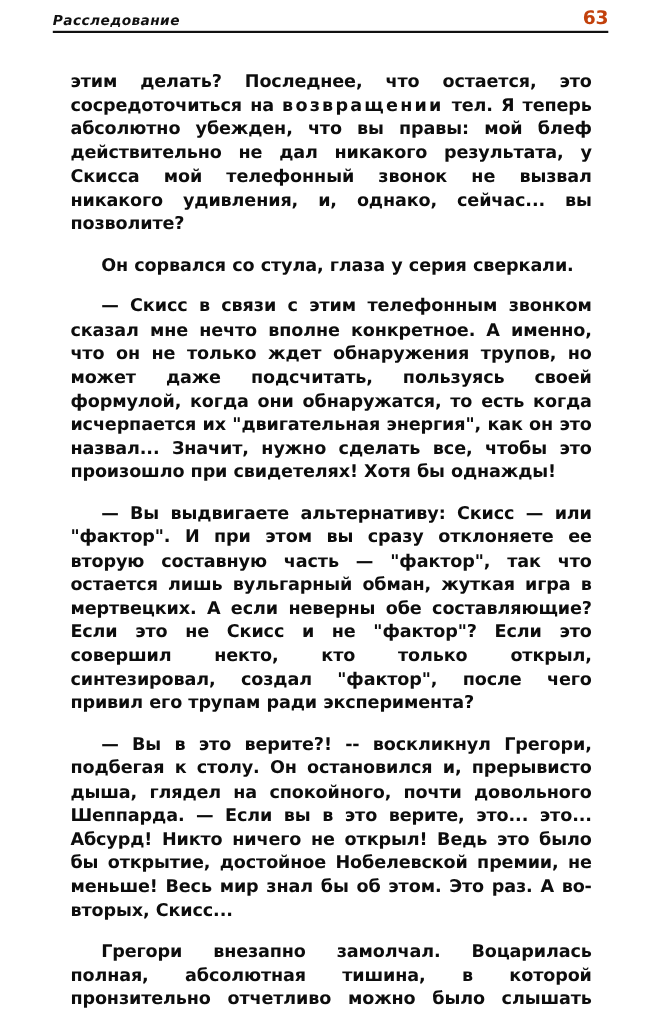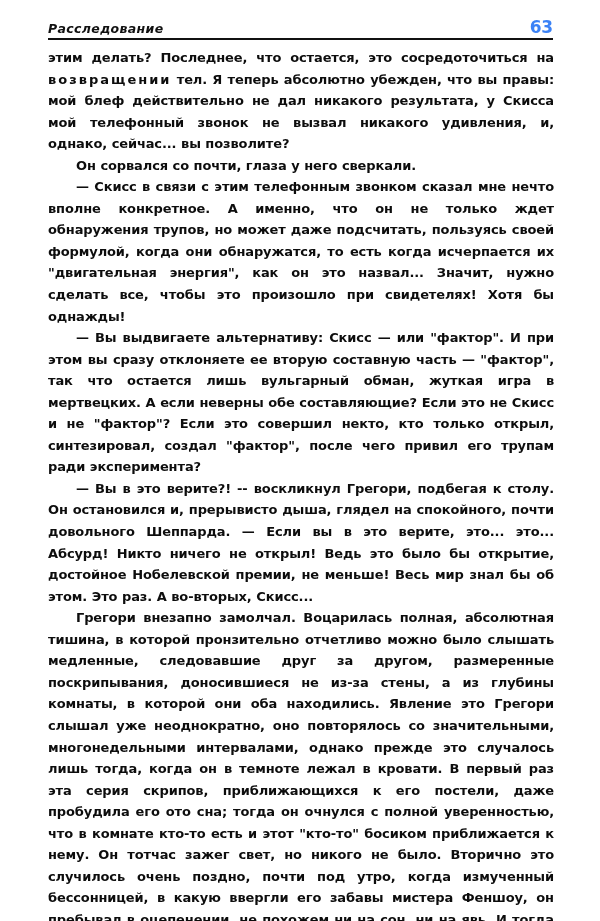--- a/index.html
+++ b/index.html
@@ -23,21 +23,21 @@
     top: 0;
     width: 600px;
     height: 921px;
     background: #ffffff;
   }
 
   
   .running-head {
     position: absolute;
     left: 48px;
-    top: 12px;
+    top: 2px;
     width: 505px;
     height: 28px;
     border-bottom: 2px solid #111;
     box-sizing: border-box;
   }
   .running-head-title {
     position: absolute;
     left: 0;
     bottom: 2px;
     font-family: "DejaVu Sans", sans-serif;
@@ -48,40 +48,40 @@
     color: #111;
     white-space: nowrap;
   }
   .running-head-folio {
     position: absolute;
     right: 0;
     bottom: 1px;
     font-family: "DejaVu Sans", sans-serif;
     font-weight: bold;
     font-size: 17px;
-    color: #3b82f6;
+    color: #c2410c;
     letter-spacing: -0.2px;
   }
 
   
   .textblock {
     position: absolute;
     left: 48px;
     top: 47px;
     width: 506px;
   }
 
   .para {
-    margin: 0;
+    margin: 16px;
     padding: 0;
     text-align: justify;
     text-justify: inter-word;
     font-family: "DejaVu Sans", sans-serif;
     font-weight: bold;
-    font-size: 13px;
+    font-size: 16px;
     line-height: 21.55px;
     letter-spacing: -0.12px;
     word-spacing: 0.2px;
     color: #0d0d0d;
     hyphens: none;
   }
   .para.indent {
     text-indent: 28px;
   }
   .para:last-child {
@@ -98,20 +98,20 @@
 
 <div class="page">
 
   <div class="running-head">
     <div class="running-head-title">Расследование</div>
     <div class="running-head-folio">63</div>
   </div>
 
   <div class="textblock">
       <p class="para"><span>этим делать? Последнее, что остается, это сосредоточиться на </span><span class="spaced">возвращении</span><span> тел. Я теперь абсолютно убежден, что вы правы: мой блеф действительно не дал никакого результата, у Скисса мой телефонный звонок не вызвал никакого удивления, и, однако, сейчас... вы позволите?</span></p>
-      <p class="para indent"><span>Он сорвался со почти, глаза у него сверкали.</span></p>
+      <p class="para indent"><span>Он сорвался со стула, глаза у серия сверкали.</span></p>
       <p class="para indent"><span>— Скисс в связи с этим телефонным звонком сказал мне нечто вполне конкретное. А именно, что он не только ждет обнаружения трупов, но может даже подсчитать, пользуясь своей формулой, когда они обнаружатся, то есть когда исчерпается их "двигательная энергия", как он это назвал... Значит, нужно сделать все, чтобы это произошло при свидетелях! Хотя бы однажды!</span></p>
       <p class="para indent"><span>— Вы выдвигаете альтернативу: Скисс — или "фактор". И при этом вы сразу отклоняете ее вторую составную часть — "фактор", так что остается лишь вульгарный обман, жуткая игра в мертвецких. А если неверны обе составляющие? Если это не Скисс и не "фактор"? Если это совершил некто, кто только открыл, синтезировал, создал "фактор", после чего привил его трупам ради эксперимента?</span></p>
       <p class="para indent"><span>— Вы в это верите?! -- воскликнул Грегори, подбегая к столу. Он остановился и, прерывисто дыша, глядел на спокойного, почти довольного Шеппарда. — Если вы в это верите, это... это... Абсурд! Никто ничего не открыл! Ведь это было бы открытие, достойное Нобелевской премии, не меньше! Весь мир знал бы об этом. Это раз. А во-вторых, Скисс...</span></p>
       <p class="para indent"><span>Грегори внезапно замолчал. Воцарилась полная, абсолютная тишина, в которой пронзительно отчетливо можно было слышать медленные, следовавшие друг за другом, размеренные поскрипывания, доносившиеся не из-за стены, а из глубины комнаты, в которой они оба находились. Явление это Грегори слышал уже неоднократно, оно повторялось со значительными, многонедельными интервалами, однако прежде это случалось лишь тогда, когда он в темноте лежал в кровати. В первый раз эта серия скрипов, приближающихся к его постели, даже пробудила его ото сна; тогда он очнулся с полной уверенностью, что в комнате кто-то есть и этот "кто-то" босиком приближается к нему. Он тотчас зажег свет, но никого не было. Вторично это случилось очень поздно, почти под утро, когда измученный бессонницей, в какую ввергли его забавы мистера Феншоу, он пребывал в оцепенении, не похожем ни на сон, ни на явь. И тогда он тоже зажег свет, но, как и в первый раз, безрезультатно. В третий раз он не обратил на скрип особого</span></p>
     </div>
 
 </div>
 
 </body></html>

